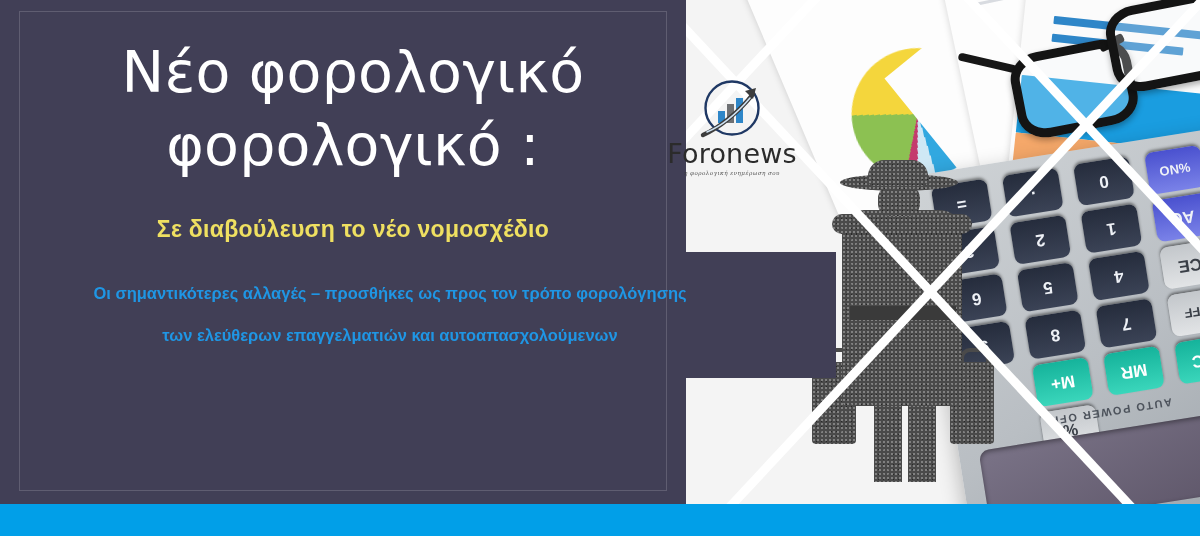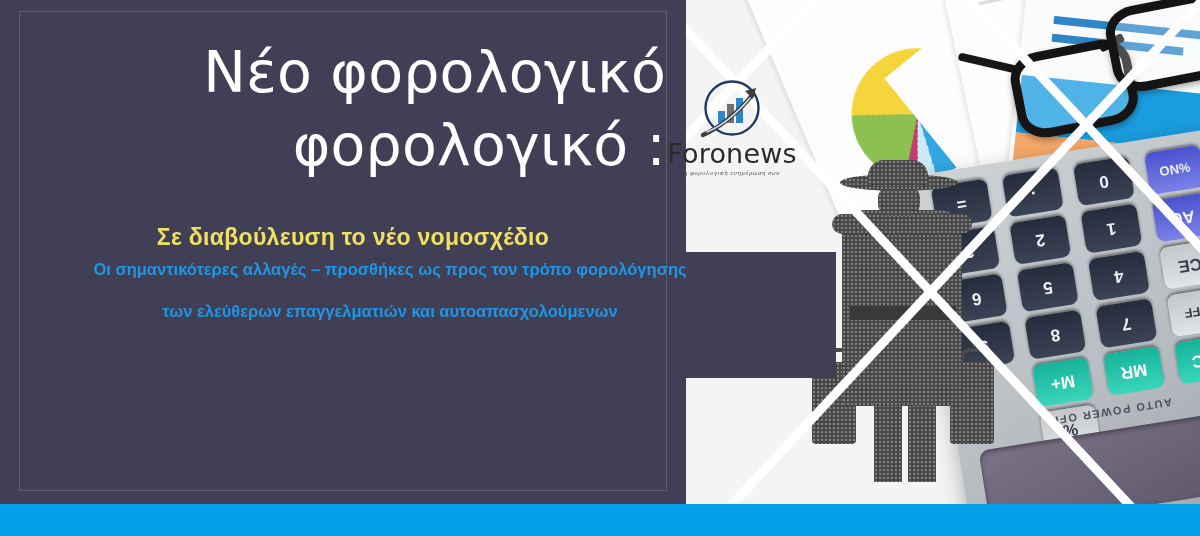--- a/index.html
+++ b/index.html
@@ -142,31 +142,31 @@
   }
   .panel-frame{
     position:absolute;left:19px;top:11px;width:646px;height:478px;
     border:1px solid rgba(255,255,255,.16);
     pointer-events:none;
   }
 
   
   .headline{
     position:absolute;left:40px;top:36px;width:626px;
-    text-align:right;color:#ffffff;
+    text-align:center;color:#ffffff;
     font-size:57px;line-height:1.28;font-weight:400;letter-spacing:.2px;
     font-family:"DejaVu Sans","Liberation Sans",sans-serif;
   }
   .kicker{
-    position:absolute;left:40px;top:224px;width:626px;
+    position:absolute;left:40px;top:216px;width:626px;
     text-align:center;color:#efe061;
     font-size:23px;font-weight:700;letter-spacing:.3px;
   }
   .lede{
-    position:absolute;left:40px;top:248px;width:700px;
+    position:absolute;left:40px;top:272px;width:700px;
     text-align:center;color:#1f96e4;
     font-size:16.5px;font-weight:700;line-height:2.55;
   }
   .lede .l2{display:block;}
   .footnote{
     position:absolute;left:40px;top:380px;width:626px;
     text-align:center;color:#ffffff;
     font-size:19px;font-weight:700;letter-spacing:.2px;
   }
 

